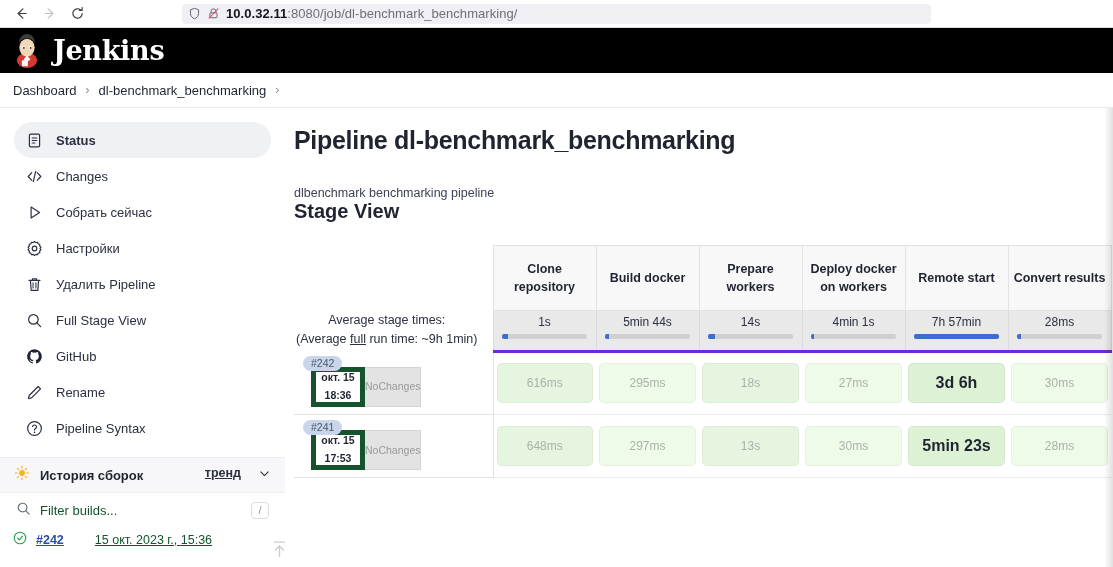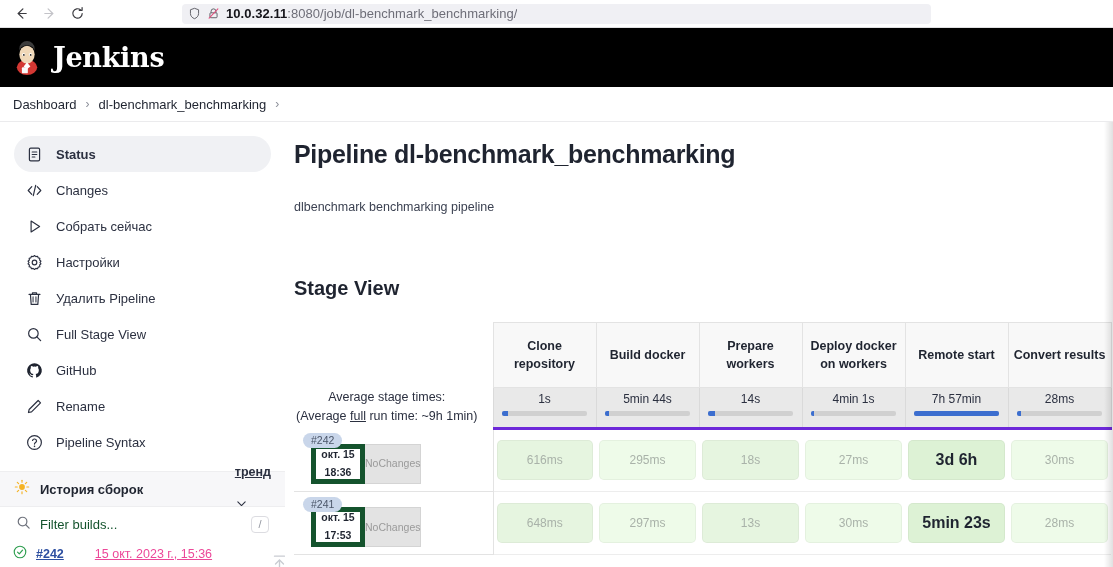--- a/index.html
+++ b/index.html
@@ -37,21 +37,21 @@
   .urlbar .u-icon { display: flex; align-items: center; }
   .url-text {
     font-size: 13px; color: #6e6e78;
     white-space: nowrap; overflow: hidden;
     letter-spacing: 0.05px;
   }
   .url-text b { color: #15141a; font-weight: 700; }
 
   
   .jk-header {
-    height: 59px; background: #000; width: 100%;
+    height: 45px; background: #000; width: 100%;
     display: flex; align-items: center; padding-left: 10px;
   }
   .jk-logo { width: 34px; height: 34px; position: relative; }
   .jk-title {
     color: #fff; font-family: "DejaVu Serif", "Liberation Serif", serif;
     font-weight: 700; font-size: 27px; margin-left: 9px; letter-spacing: -0.3px;
   }
 
   
   .breadcrumb {
@@ -87,60 +87,60 @@
 
   .bh-header {
     margin-top: 11px;
     height: 36px; background: #f7f7f9;
     display: flex; align-items: center;
     padding: 0 14px 0 14px; gap: 10px;
     border-top: 1px solid #eeeef0;
     border-bottom: 1px solid #eeeef0;
   }
   .bh-title { font-size: 13px; font-weight: 700; color: #1f2430; }
-  .bh-right { margin-left: auto; display: flex; align-items: flex-start; gap: 17px; cursor: pointer; flex-direction: column; }
+  .bh-right { margin-left: auto; display: flex; align-items: flex-start; gap: 17px; cursor: pointer; }
   .bh-trend { font-size: 12.5px; font-weight: 700; color: #2b3040; text-decoration: underline; }
   .filter-row {
     height: 34px; display: flex; align-items: center;
     padding: 0 16px; gap: 9px;
   }
   .filter-input {
     flex: 1; display: flex; align-items: center; gap: 9px;
     font-size: 13px; color: #14532d;
   }
   .slash-key {
     width: 18px; height: 17px; border: 1px solid #dcdce1;
     border-radius: 4px; display: flex; align-items: center; justify-content: center;
     font-size: 11px; color: #9497a1;
   }
   .build-row {
     height: 25px; display: flex; align-items: center;
     padding-left: 13px; gap: 9px; font-size: 12.5px;
   }
   .build-num { color: #2d4fa1; text-decoration: underline; font-weight: 700; cursor: pointer; }
-  .build-date { color: #ec4899; text-decoration: underline; margin-left: 22px; cursor: pointer; }
+  .build-date { color: #14532d; text-decoration: underline; margin-left: 22px; cursor: pointer; }
 
   .scroll-up-btn {
     position: absolute; left: 268px; bottom: 3px;
     width: 22px; height: 30px;
     display: flex; align-items: center; justify-content: center;
   }
 
   
   .main {
     flex: 1; background: #fff;
     padding: 18px 0 0 9px;
     position: relative; overflow: hidden;
   }
   .h1 {
     font-size: 25px; font-weight: 700; color: #1f2430;
     letter-spacing: -0.3px;
   }
   .subtitle { font-size: 12.5px; color: #3c4252; margin-top: 31px; }
-  .h2 { font-size: 20px; font-weight: 700; color: #1f2430; margin-top: 63px; }
+  .h2 { font-size: 20px; font-weight: 700; color: #1f2430; }
 
   
   .stage-wrap { margin-top: 22px; position: relative; }
   .stage-table { border-collapse: collapse; table-layout: fixed; }
   .stage-table td, .stage-table th { padding: 0; }
 
   .lead-col { width: 199px; }
   .stage-col { width: 103px; }
 
   th.stage-head {

